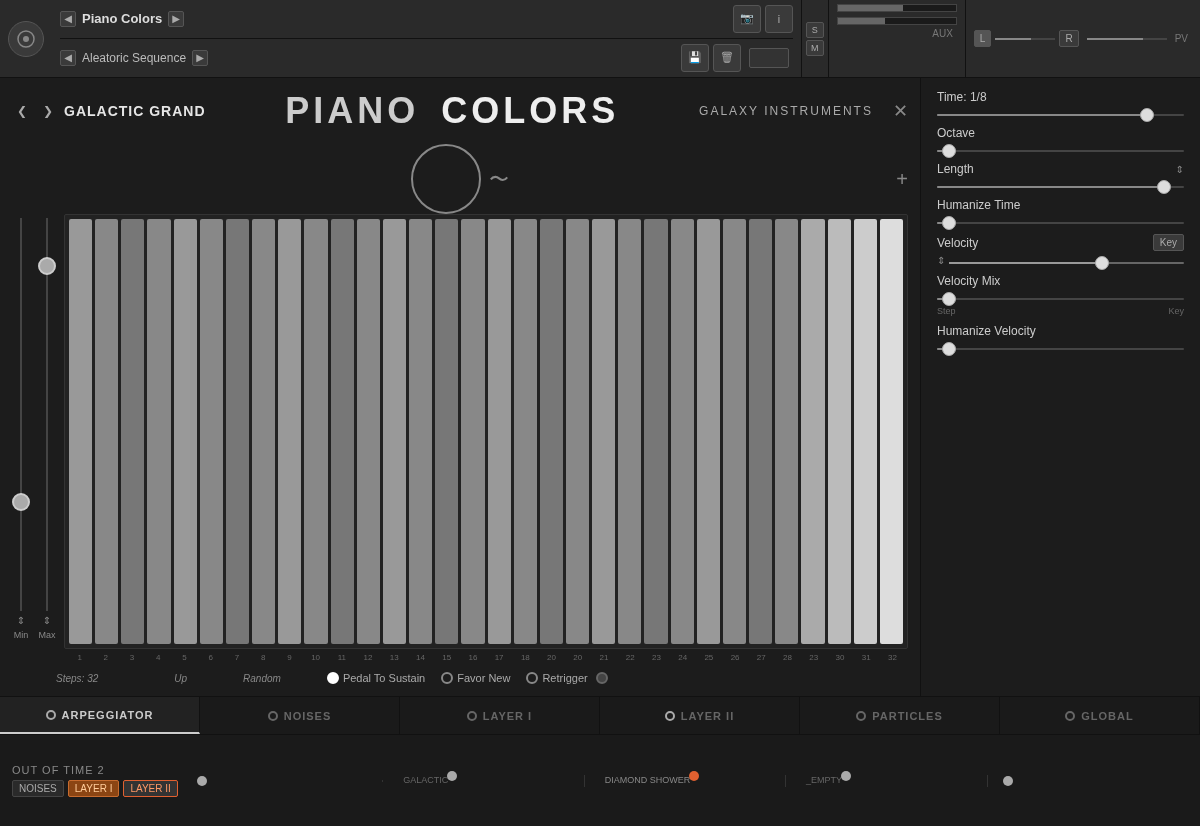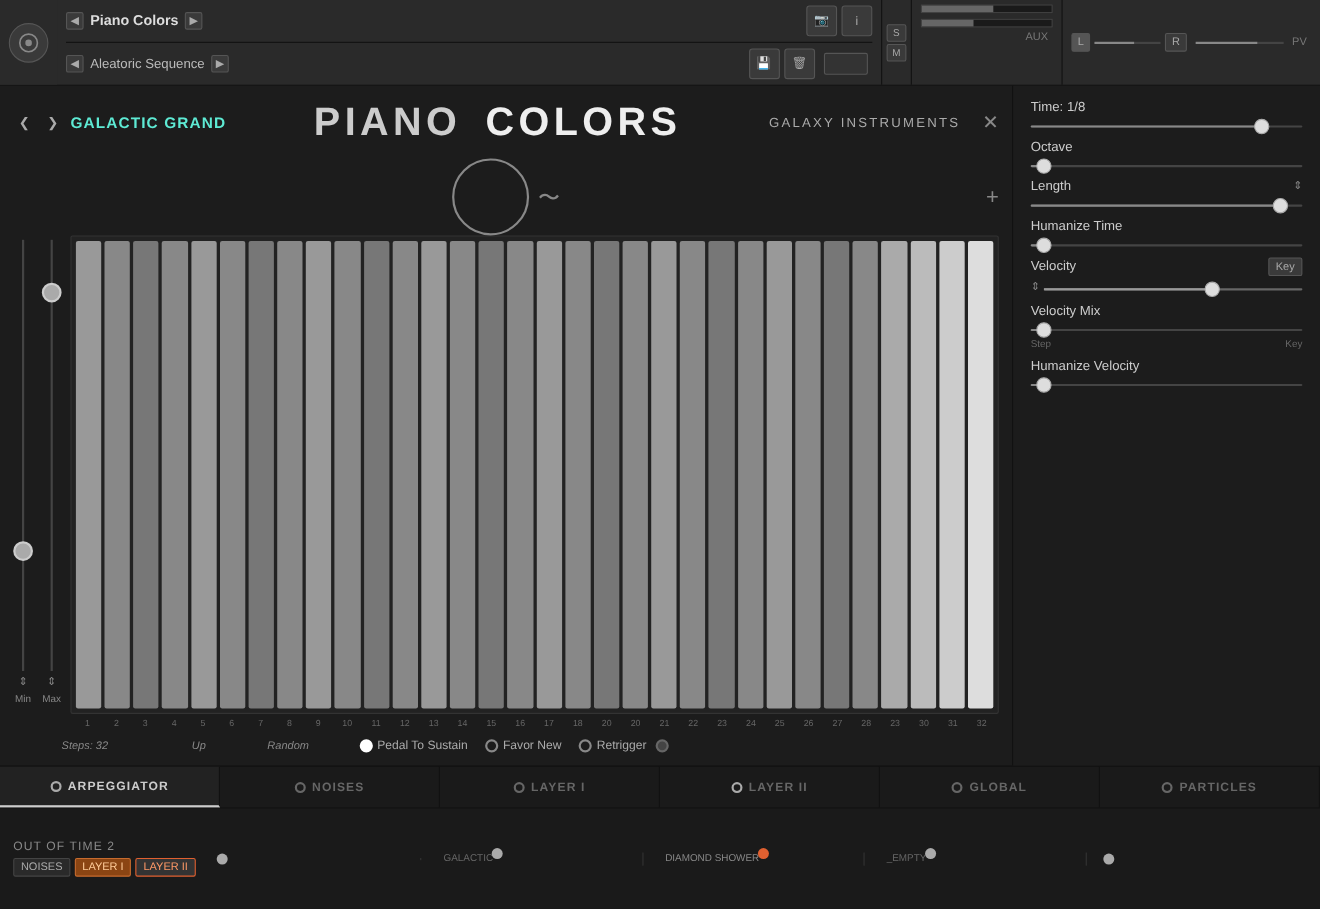--- a/index.html
+++ b/index.html
@@ -195,21 +195,21 @@
       width: 20px;
       height: 20px;
       color: #aaa;
       font-size: 12px;
       cursor: pointer;
       display: flex;
       align-items: center;
       justify-content: center;
     }
     .preset-title {
-      color: #5eead4;
+      color: #e5e5e5;
       font-size: 14px;
       font-weight: bold;
       letter-spacing: 1px;
     }
     .main-title {
       font-size: 36px;
       font-weight: 100;
       letter-spacing: 4px;
       color: #ccc;
       text-align: center;
@@ -408,20 +408,21 @@
       height: 14px;
       border-radius: 50%;
       background: #ddd;
       border: 1px solid #aaa;
       position: absolute;
       top: -6px;
       cursor: pointer;
     }
     .param-row-horizontal {
       display: flex;
+      align-items: center;
       justify-content: space-between;
     }
     .key-badge {
       background: #3a3a3a;
       border: 1px solid #555;
       padding: 2px 6px;
       color: #aaa;
       font-size: 10px;
       border-radius: 2px;
     }
@@ -911,25 +912,25 @@
       <div class="tab-item">
         <div class="tab-power"></div>
         <span>LAYER I</span>
       </div>
       <div class="tab-item">
         <div class="tab-power active-power"></div>
         <span>LAYER II</span>
       </div>
       <div class="tab-item">
         <div class="tab-power"></div>
-        <span>GLOBAL</span>
+        <span>PARTICLES</span>
       </div>
       <div class="tab-item">
         <div class="tab-power"></div>
-        <span>PARTICLES</span>
+        <span>GLOBAL</span>
       </div>
     </div>
   <div class="bottom-content">
     <div style="display:flex; flex-direction:column; gap:4px; min-width:120px;">
       <span class="bottom-preset-name">OUT OF TIME 2</span>
       <div class="bottom-tag-row">
         <span class="tag">NOISES</span>
         <span class="tag active-tag">LAYER I</span>
         <span class="tag active-tag2">LAYER II</span>
       </div>

